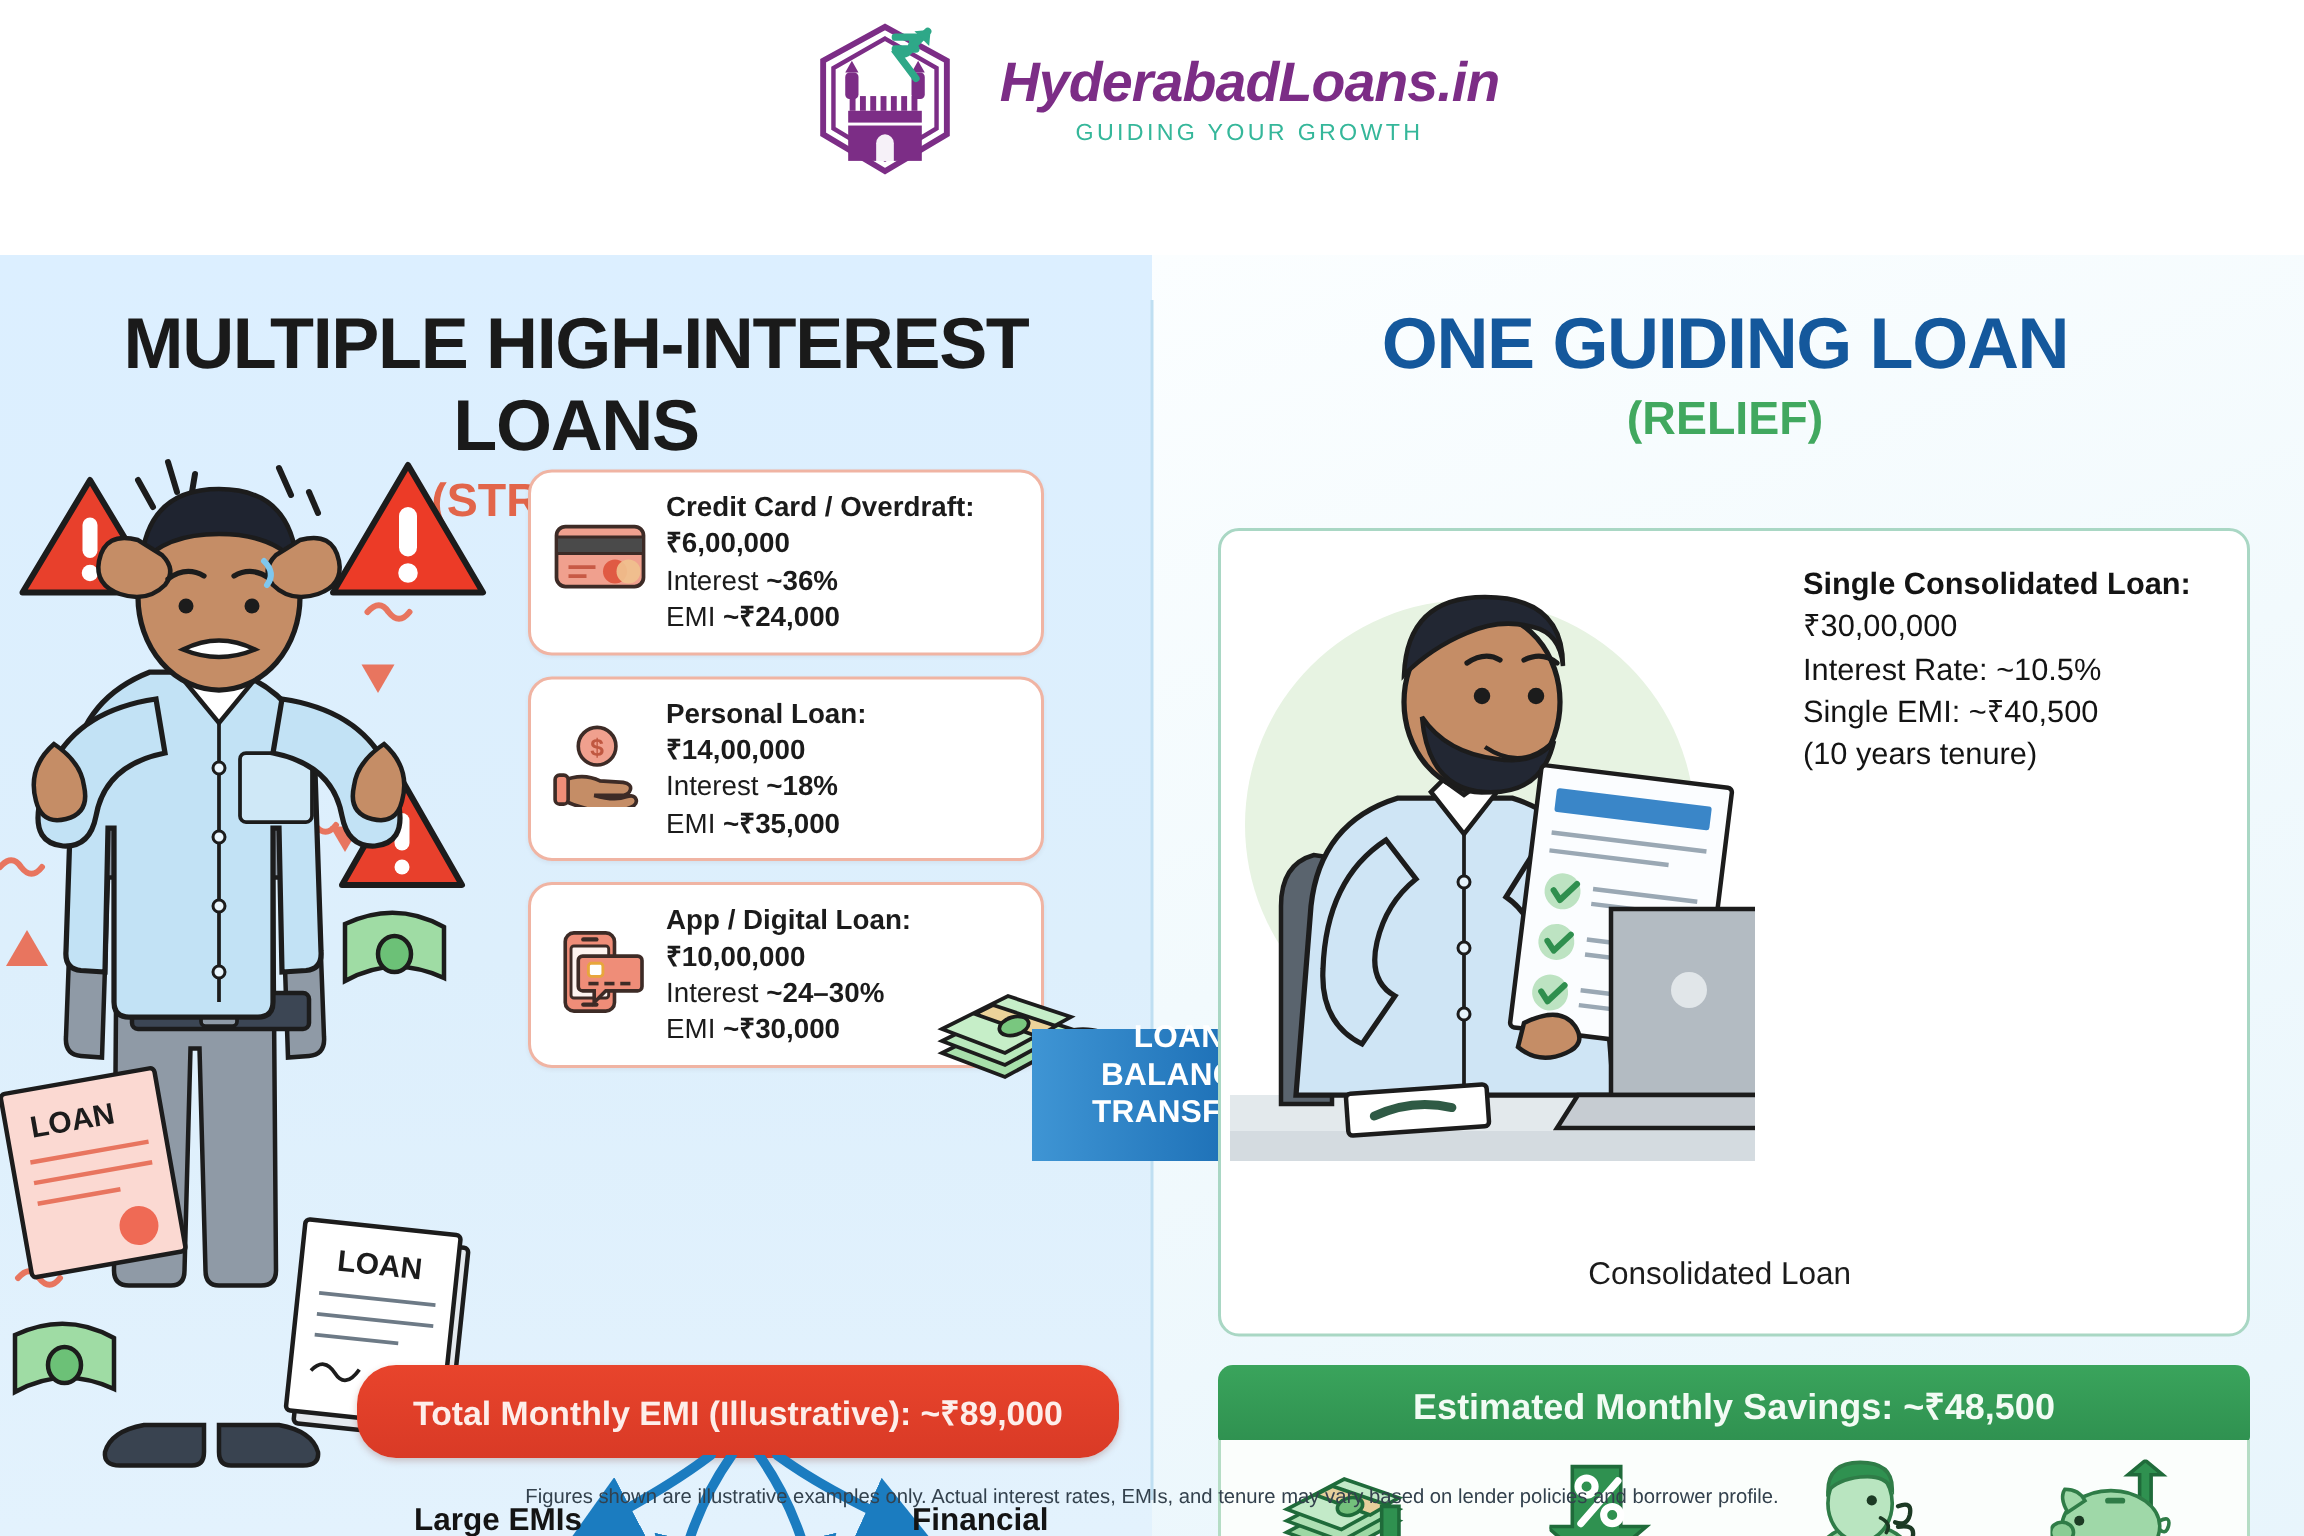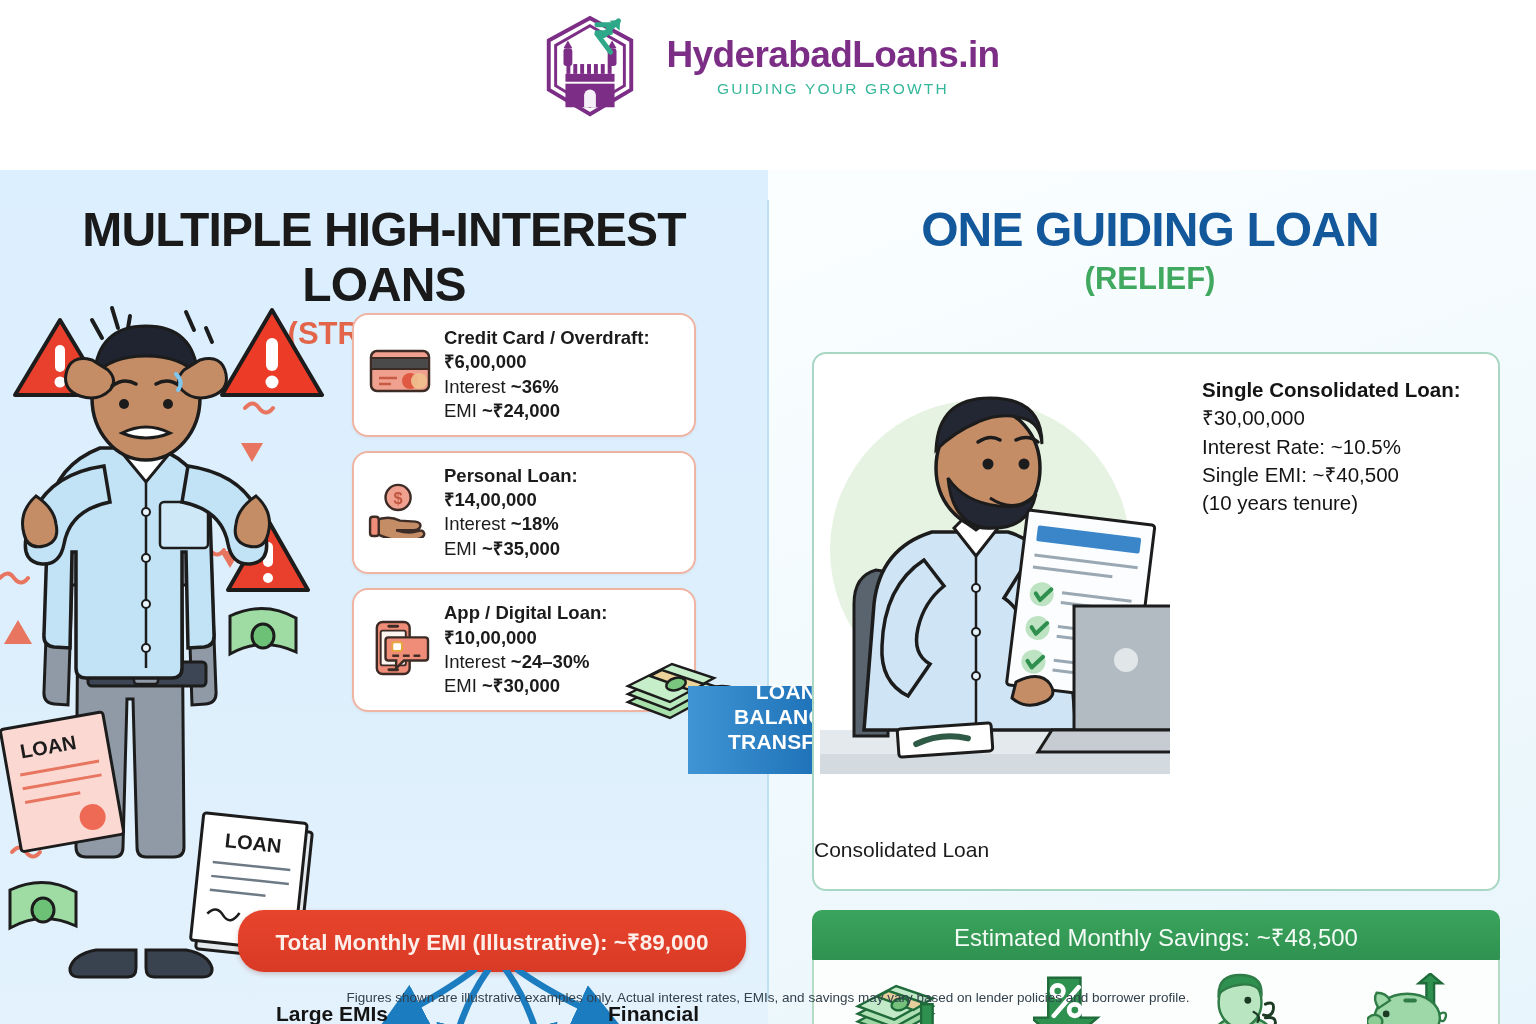--- a/index.html
+++ b/index.html
@@ -16,20 +16,21 @@
     position: absolute; left: 0; top: 0; width: 1536px; height: 170px;
     background: #ffffff;
     display: flex; align-items: center; justify-content: center;
   }
   .logo-wrap { display:flex; align-items:center; gap: 22px; transform: translateY(-18px); }
   .logo-mark { width: 108px; height: 108px; position: relative; }
   .logo-text { display:flex; flex-direction:column; align-items:flex-start; }
   .logo-title {
     font-size: 37px; font-weight: bold; color:#7c2d86; letter-spacing:-0.6px;
     line-height: 1.05;
+    font-style: italic;
   }
   .logo-tag {
     font-size: 15.5px; color:#35b79a; letter-spacing: 2.2px;
     align-self:center; margin-top: 6px; font-weight: 400;
   }
 
   
   .body-area {
     position:absolute; left:0; top:170px; width:1536px; height:854px;
   }
@@ -100,37 +101,37 @@
   }
 
   
   .right-box {
     position:absolute; left:44px; top:182px; width:688px; height:539px;
     background:#ffffff; border:2px solid #a9d7c4; border-radius:14px;
     overflow:hidden;
   }
   .illo-right { position:absolute; left:6px; top:6px; width:350px; height:460px; }
   .illo-caption {
-    position:absolute; left:0; top:484px; width:420px; text-align:left;
+    position:absolute; left:0; top:484px; width:420px; text-align:right;
     font-size: 21px; color:#1b1b1b;
   }
   .right-text {
     position:absolute; left: 388px; top: 22px; width: 290px;
     font-size: 20.5px; color:#141414; line-height: 1.38;
   }
   .right-text .t { font-weight:bold; }
   .right-text .b { font-weight:normal; }
 
   
   .savings {
     position:absolute; left:44px; top:740px; width:688px; height:52px;
     background: linear-gradient(180deg,#3aa45c 0%, #2f9150 100%);
     border-radius: 10px 10px 4px 4px; color:#f2fbf4;
     display:flex; align-items:center; justify-content:center;
-    font-size: 24px; font-weight:normal;
+    font-size: 24px; font-weight:bold;
   }
   .benefits {
     position:absolute; left:44px; top:790px; width:688px; height:185px;
     background:#fbfefc; border:2px solid #b5ddc5; border-top:none;
     border-radius: 0 0 12px 12px;
     display:flex; align-items:flex-start; justify-content:space-around;
     padding-top: 12px;
   }
   .benefit { width: 168px; text-align:center; }
   .benefit-icon { height: 78px; display:flex; align-items:center; justify-content:center; }
@@ -569,15 +570,15 @@
               <path d="M76 42 q8 -4 6 4 q-2 6 -6 2" stroke="#2f7c47" stroke-width="2.5" fill="none"></path>
             </svg>
           </div>
 
         </div>
 
       </div>
     </div>
   </div>
 
-  <div class="footer">Figures shown are illustrative examples only. Actual interest rates, EMIs, and savings may vary based on lender policies and borrower profile.</div>
+  <div class="footer">Figures shown are illustrative examples only. Actual interest rates, EMIs, and tenure may vary based on lender policies and borrower profile.</div>
 
 </div>
 
 </body></html>

